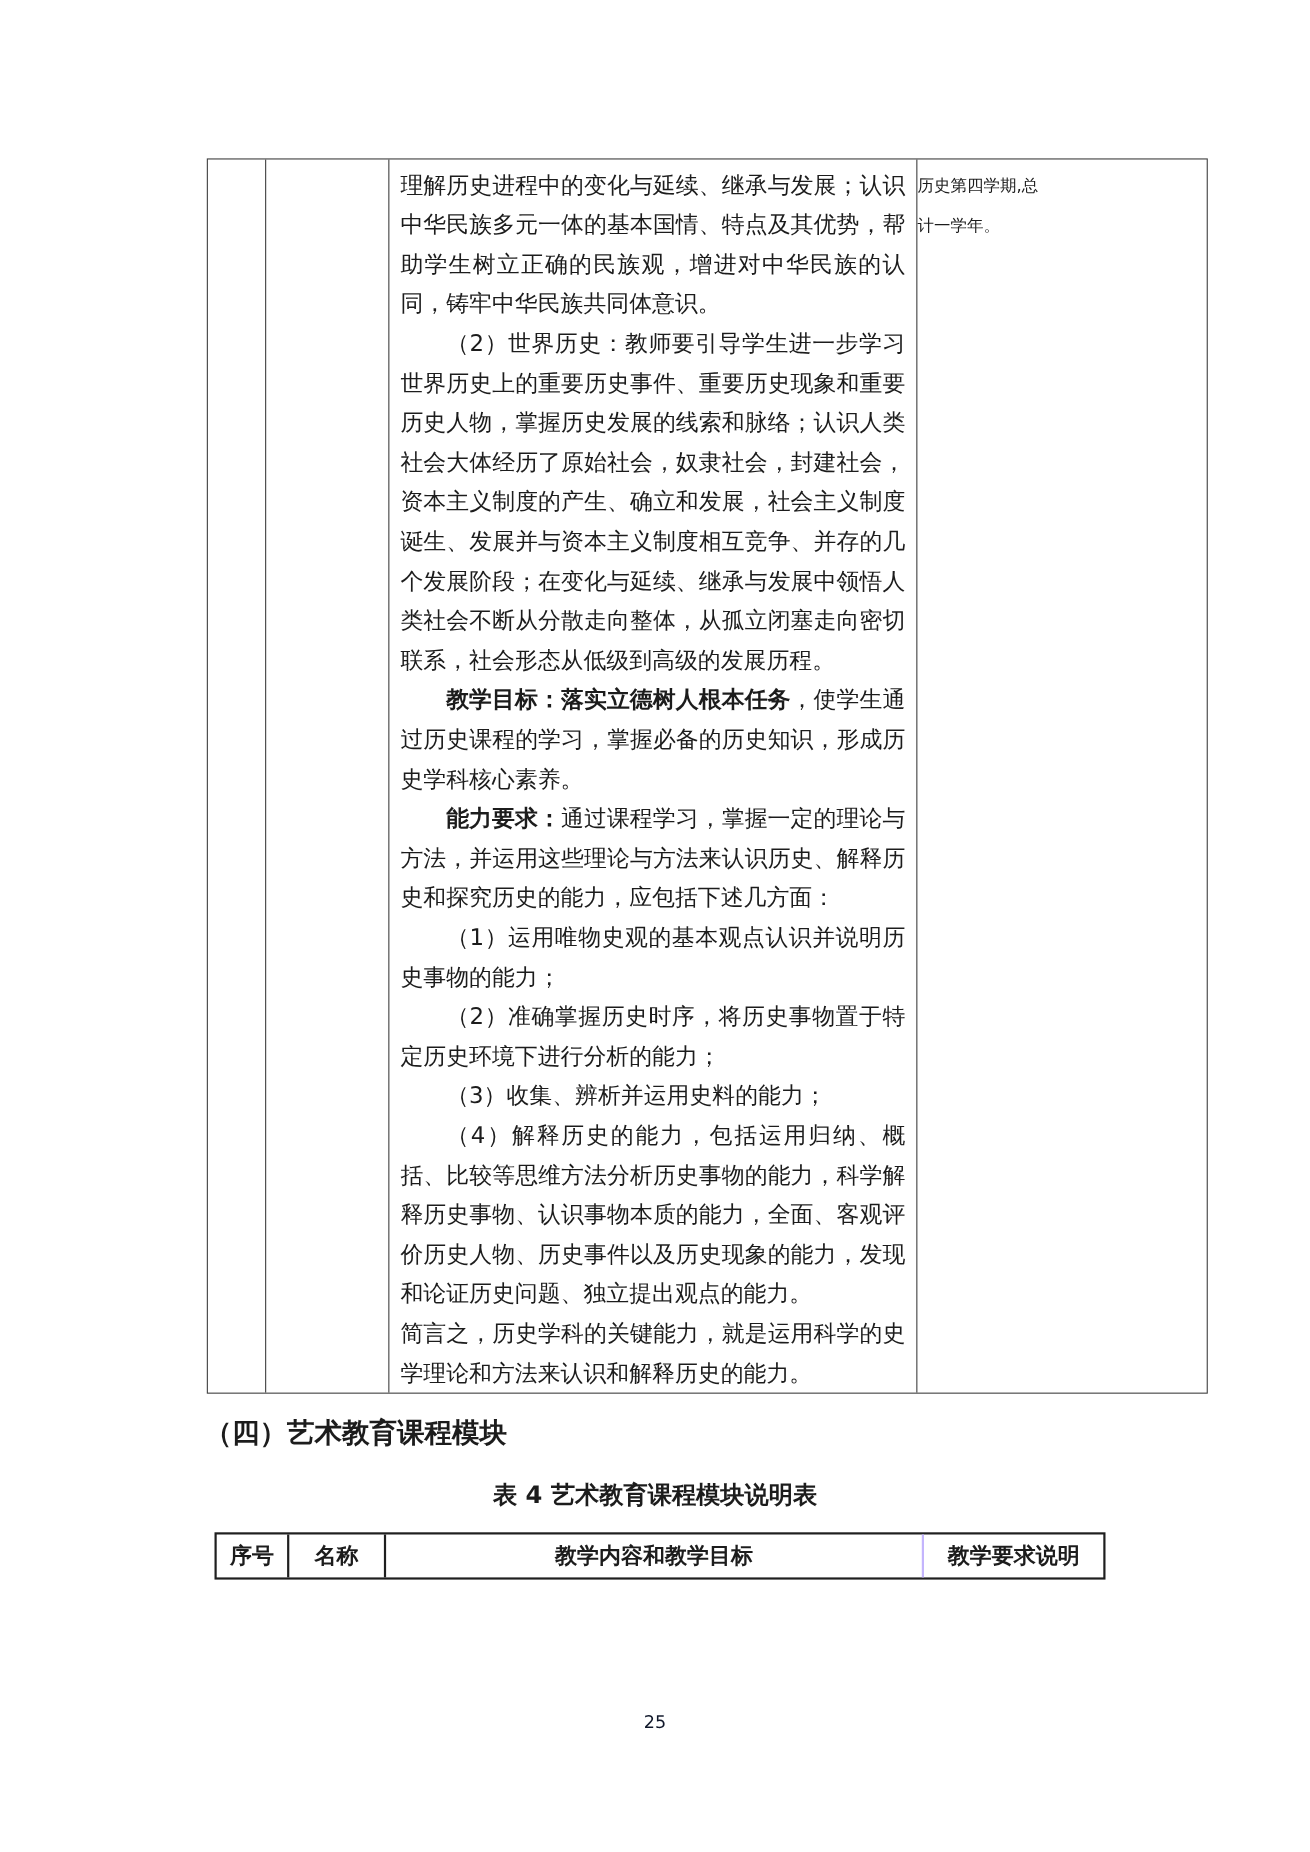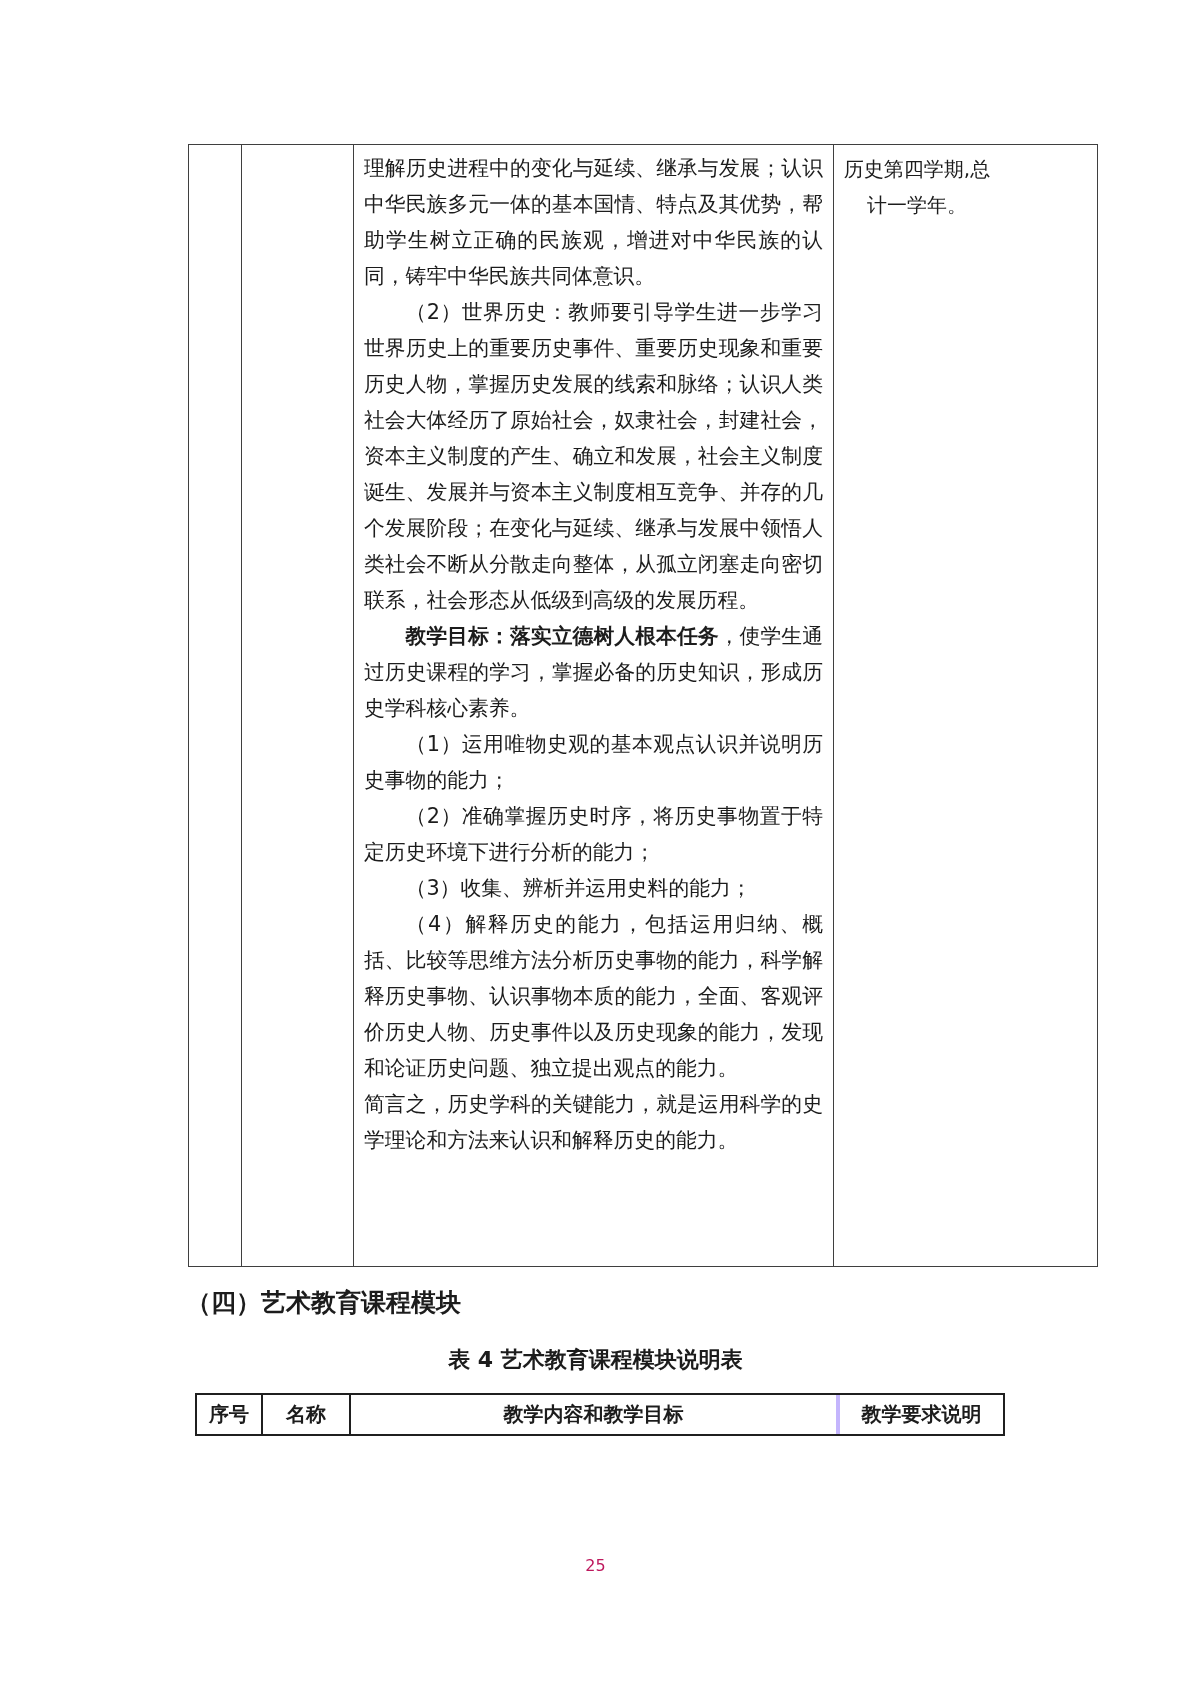--- a/index.html
+++ b/index.html
@@ -28,22 +28,22 @@
     font-size:20.8px;line-height:36px;
     text-align:justify;
     text-justify:inter-character;
   }
   .col-content p{margin:0;padding:0;}
   .col-content p.indent{text-indent:2em;}
   .col-content b{font-weight:bold;}
   .col-req{
     width:166px;
     padding-top:6px;
-    font-size:20px;line-height:36px;
-    text-align:center;
+    font-size:15px;line-height:36px;
+    text-align:left;
   }
   
   .section-heading{
     position:absolute;left:186px;top:1288px;
     font-size:25px;line-height:30px;font-weight:bold;margin:0;
   }
   .table-title{
     position:absolute;left:0;top:1347px;width:1191px;
     text-align:center;font-size:22px;line-height:26px;font-weight:bold;
   }
@@ -56,39 +56,40 @@
     display:flex;
   }
   .table4 .th{
     box-sizing:border-box;
     display:flex;align-items:center;justify-content:center;
     font-size:20px;font-weight:bold;
     height:100%;
   }
   .th-seq{width:66px;border-right:2px solid #1f1f1f;}
   .th-name{width:88px;border-right:2px solid #1f1f1f;}
-  .th-content{flex:1;border-right:4px solid #c4b5fd;}
+  .th-content{flex:1;border-right:2px solid #c4b5fd;}
   .th-req{width:163px;}
   
   .page-number{
     position:absolute;left:0;top:1556px;width:1191px;
-    text-align:center;font-size:16px;color:#be185d;
+    text-align:center;font-size:16px;color:#0f172a;
   }
 </style>
 </head>
 <body>
 
 <div class="main-table">
   <div class="col col-seq"></div>
   <div class="col col-name"></div>
 
   <div class="col col-content">
     <p class="para"><b></b><span>理解历史进程中的变化与延续、继承与发展；认识中华民族多元一体的基本国情、特点及其优势，帮助学生树立正确的民族观，增进对中华民族的认同，铸牢中华民族共同体意识。</span></p>
     <p class="para indent"><b></b><span>（2）世界历史：教师要引导学生进一步学习世界历史上的重要历史事件、重要历史现象和重要历史人物，掌握历史发展的线索和脉络；认识人类社会大体经历了原始社会，奴隶社会，封建社会，资本主义制度的产生、确立和发展，社会主义制度诞生、发展并与资本主义制度相互竞争、并存的几个发展阶段；在变化与延续、继承与发展中领悟人类社会不断从分散走向整体，从孤立闭塞走向密切联系，社会形态从低级到高级的发展历程。</span></p>
     <p class="para indent"><b>教学目标：落实立德树人根本任务</b><span>，使学生通过历史课程的学习，掌握必备的历史知识，形成历史学科核心素养。</span></p>
+    <p class="para indent"><b>能力要求：</b><span>通过课程学习，掌握一定的理论与方法，并运用这些理论与方法来认识历史、解释历史和探究历史的能力，应包括下述几方面：</span></p>
     <p class="para indent"><b></b><span>（1）运用唯物史观的基本观点认识并说明历史事物的能力；</span></p>
     <p class="para indent"><b></b><span>（2）准确掌握历史时序，将历史事物置于特定历史环境下进行分析的能力；</span></p>
     <p class="para indent"><b></b><span>（3）收集、辨析并运用史料的能力；</span></p>
     <p class="para indent"><b></b><span>（4）解释历史的能力，包括运用归纳、概括、比较等思维方法分析历史事物的能力，科学解释历史事物、认识事物本质的能力，全面、客观评价历史人物、历史事件以及历史现象的能力，发现和论证历史问题、独立提出观点的能力。</span></p>
     <p class="para"><b></b><span>简言之，历史学科的关键能力，就是运用科学的史学理论和方法来认识和解释历史的能力。</span></p>
   </div>
 
   <div class="col col-req">
     <div>历史第四学期,总</div>
     <div>计一学年。</div>

